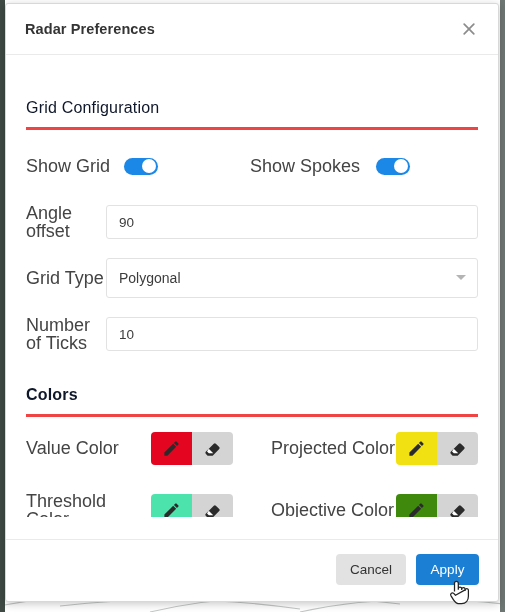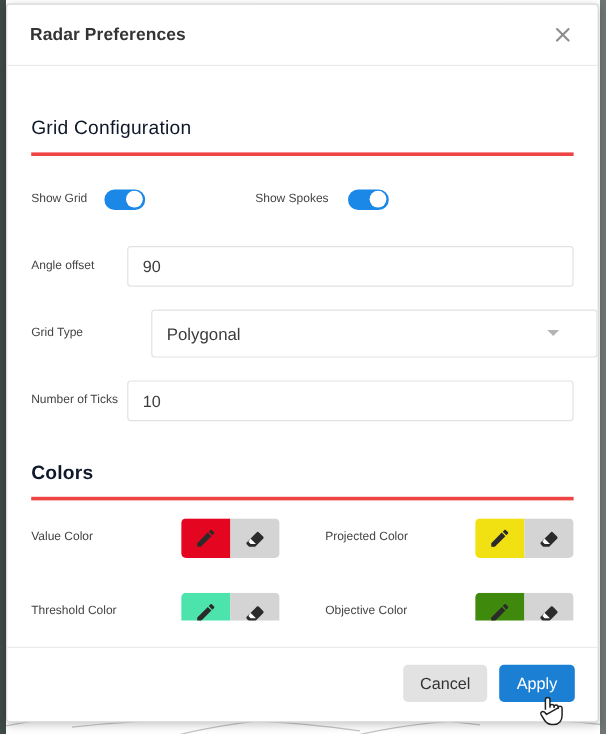--- a/index.html
+++ b/index.html
@@ -108,21 +108,21 @@
   .row {
     display: flex;
     align-items: center;
     min-height: 44px;
   }
   .row.toggles { padding-top: 14px; padding-bottom: 6px; }
   .row.field   { padding: 6px 0; }
   .row.colorrow{ padding: 9px 0; }
 
   .lbl {
-    font-size: 10px;
+    font-size: 18px;
     color: #444444;
     line-height: 18px;
   }
   .lbl.w80  { width: 80px;  flex: 0 0 80px; }
   .lbl.w125 { width: 125px; flex: 0 0 125px; }
 
   
   .switch {
     width: 34px;
     height: 17px;
@@ -170,21 +170,20 @@
     border: 1px solid #e2e2e2;
     border-radius: 3px;
     background: #ffffff;
     font-size: 14px;
     color: #3c3c3c;
     padding: 0 30px 0 12px;
     box-sizing: border-box;
     display: flex;
     align-items: center;
     cursor: pointer;
-    margin-left: 20px;
   }
   .caret {
     position: absolute;
     right: 12px;
     top: 17px;
     width: 0; height: 0;
     border-left: 5px solid transparent;
     border-right: 5px solid transparent;
     border-top: 5px solid #b4b4b4;
     pointer-events: none;

